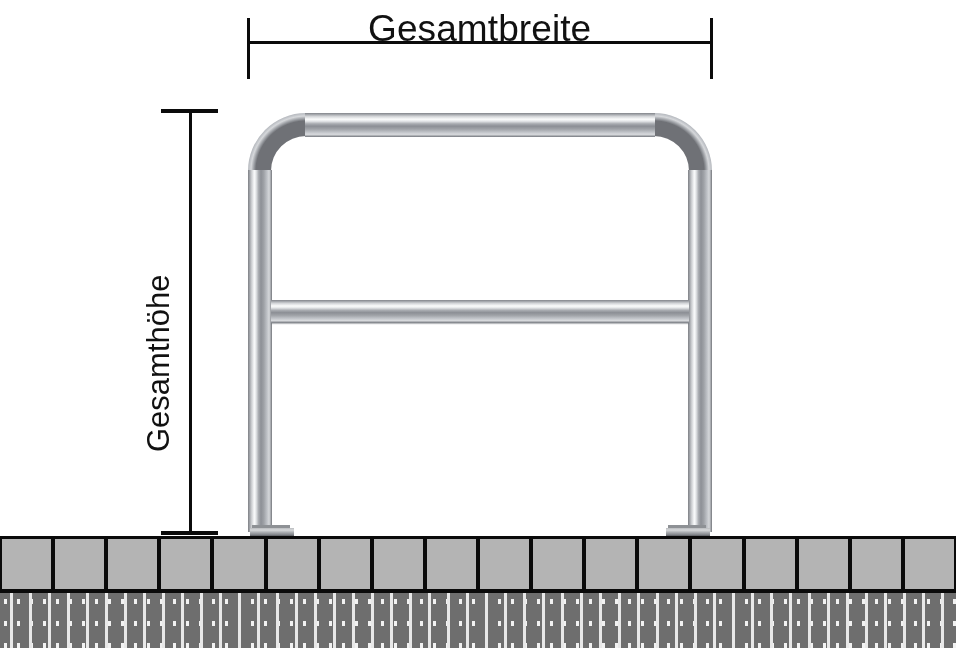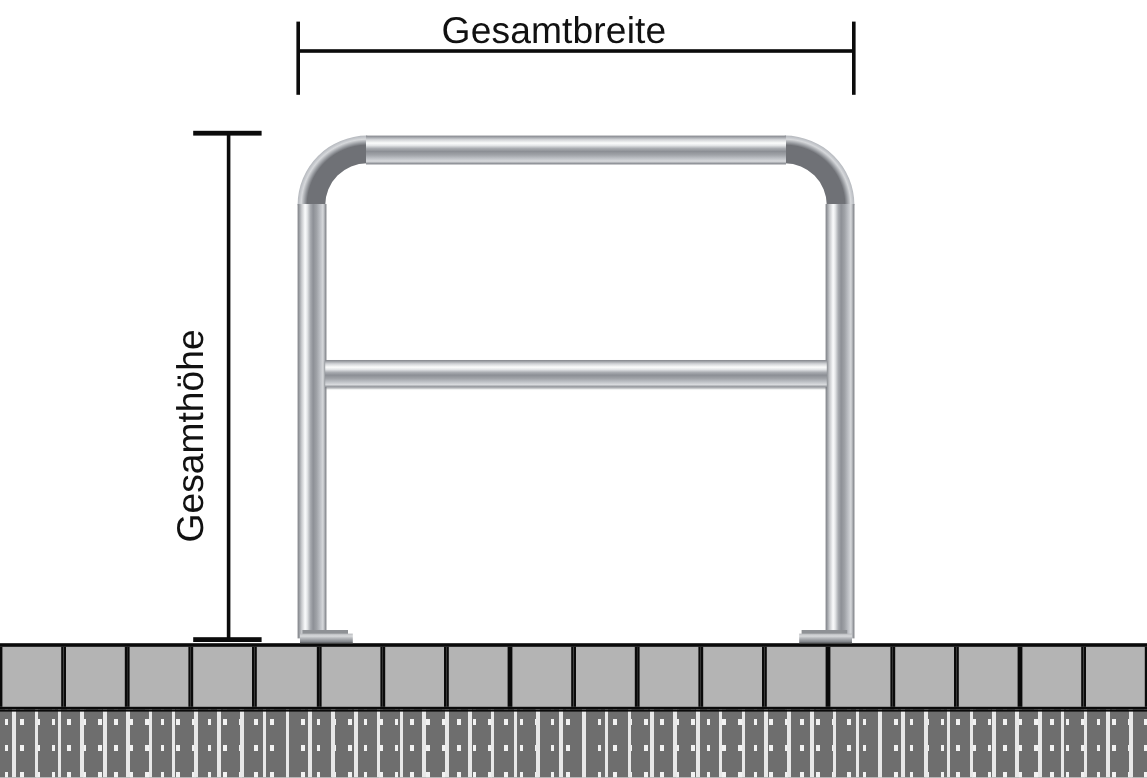--- a/index.html
+++ b/index.html
@@ -28,21 +28,21 @@
   .dim-label {
     position: absolute;
     color: #111111;
     font-family: "Liberation Sans", sans-serif;
     white-space: nowrap;
     line-height: 1;
   }
   #width-label {
     left: 368px;
     top: 10px;
-    font-size: 31px;
+    font-size: 37px;
     letter-spacing: 0.1px;
   }
   #height-label {
     left: 0px;
     top: 0px;
     font-size: 31px;
     transform-origin: 0 0;
     
     transform: translate(143px, 452px) rotate(-90deg);
   }

